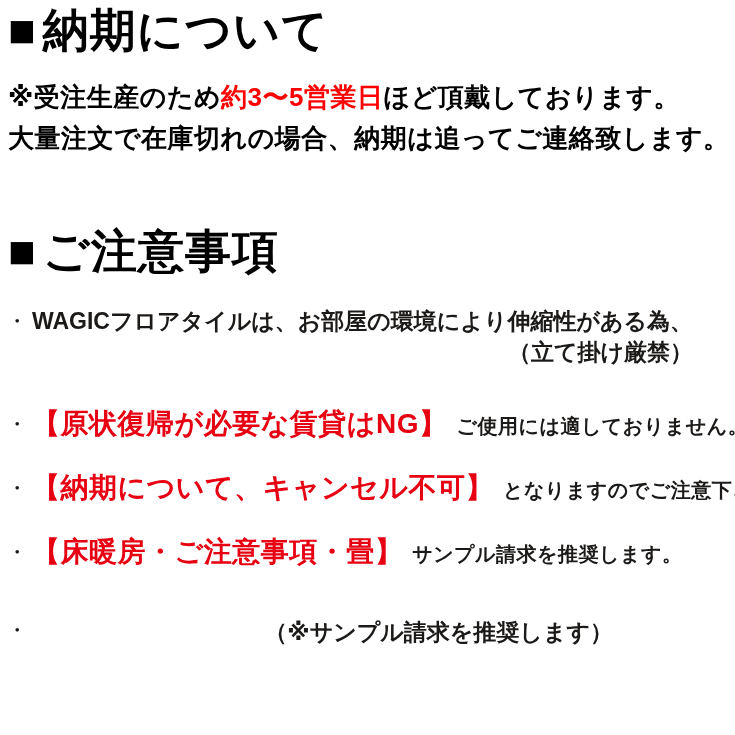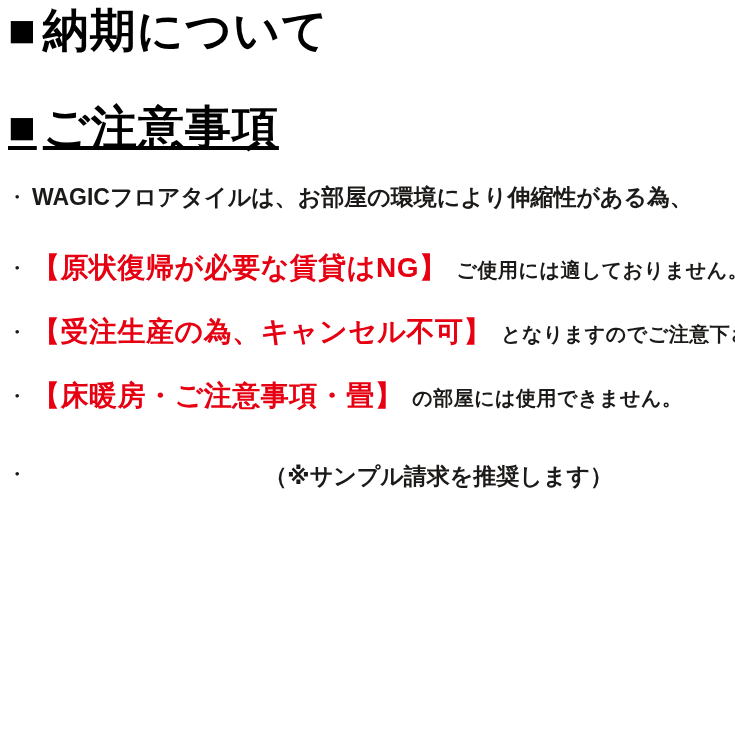--- a/index.html
+++ b/index.html
@@ -30,21 +30,21 @@
 
   
   .delivery-lines{
     margin-top:22px;
     font-size:26px;line-height:1.58;font-weight:700;
     color:var(--c-heading);
     white-space:nowrap;letter-spacing:0.5px;
   }
   .hl-inline{color:var(--c-red-inline);}
 
-  .caution-title{margin-top:48px;text-decoration:underline;}
+  .caution-title{margin-top:68px;}
 
   
   .bullets{margin-top:30px;}
   .bullet{
     display:flex;align-items:flex-start;
     font-weight:700;color:var(--c-text);
   }
   .bullet .marker{
     flex:0 0 24px;width:24px;
     font-size:18px;line-height:30px;
@@ -70,52 +70,59 @@
 </style>
 </head>
 <body>
 
 <div class="page">
 
   <h1 class="section-title">
     <span class="sq">■</span><span>納期について</span>
   </h1>
 
+  <div class="delivery-lines">
+    <div class="line">
+      <span>※受注生産のため</span><span class="hl-inline">約3〜5営業日</span><span>ほど頂戴しております。</span>
+    </div>
+    <div class="line">大量注文で在庫切れの場合、納期は追ってご連絡致します。</div>
+  </div>
 
   <h1 class="section-title caution-title">
     <span class="sq">■</span><span>ご注意事項</span>
   </h1>
 
   <div class="bullets">
 
     <div class="bullet multi">
       <span class="marker">・</span>
       <div class="content">
         <div class="line">WAGICフロアタイルは、お部屋の環境により伸縮性がある為、</div>
+        <div class="line outdent">（立て掛け厳禁）</div>
       </div>
     </div>
 
     <div class="bullet redline">
       <span class="marker">・</span>
       <div class="content">
         <span class="hl-bracket">【原状復帰が必要な賃貸はNG】</span><span class="rest">ご使用には適しておりません。</span>
       </div>
     </div>
 
     <div class="bullet redline">
       <span class="marker">・</span>
       <div class="content">
-        <span class="hl-bracket">【受注生産の為、キャンセル不可】</span><span class="rest">となりますのでご注意下さい。</span>
+        <span class="hl-bracket">【納期について、キャンセル不可】</span><span class="rest">となりますのでご注意下さい。</span>
       </div>
     </div>
 
     <div class="bullet redline">
       <span class="marker">・</span>
       <div class="content">
-        <span class="hl-bracket">【床暖房・ご注意事項・畳】</span><span class="rest">の部屋には使用できません。</span>
+        <span class="hl-bracket">【床暖房・ご注意事項・畳】</span><span class="rest">サンプル請求を推奨します。</span>
       </div>
     </div>
 
     <div class="bullet multi wide last">
       <span class="marker">・</span>
       <div class="content">
         <div class="line outdent">（※サンプル請求を推奨します）</div>
       </div>
     </div>
 

